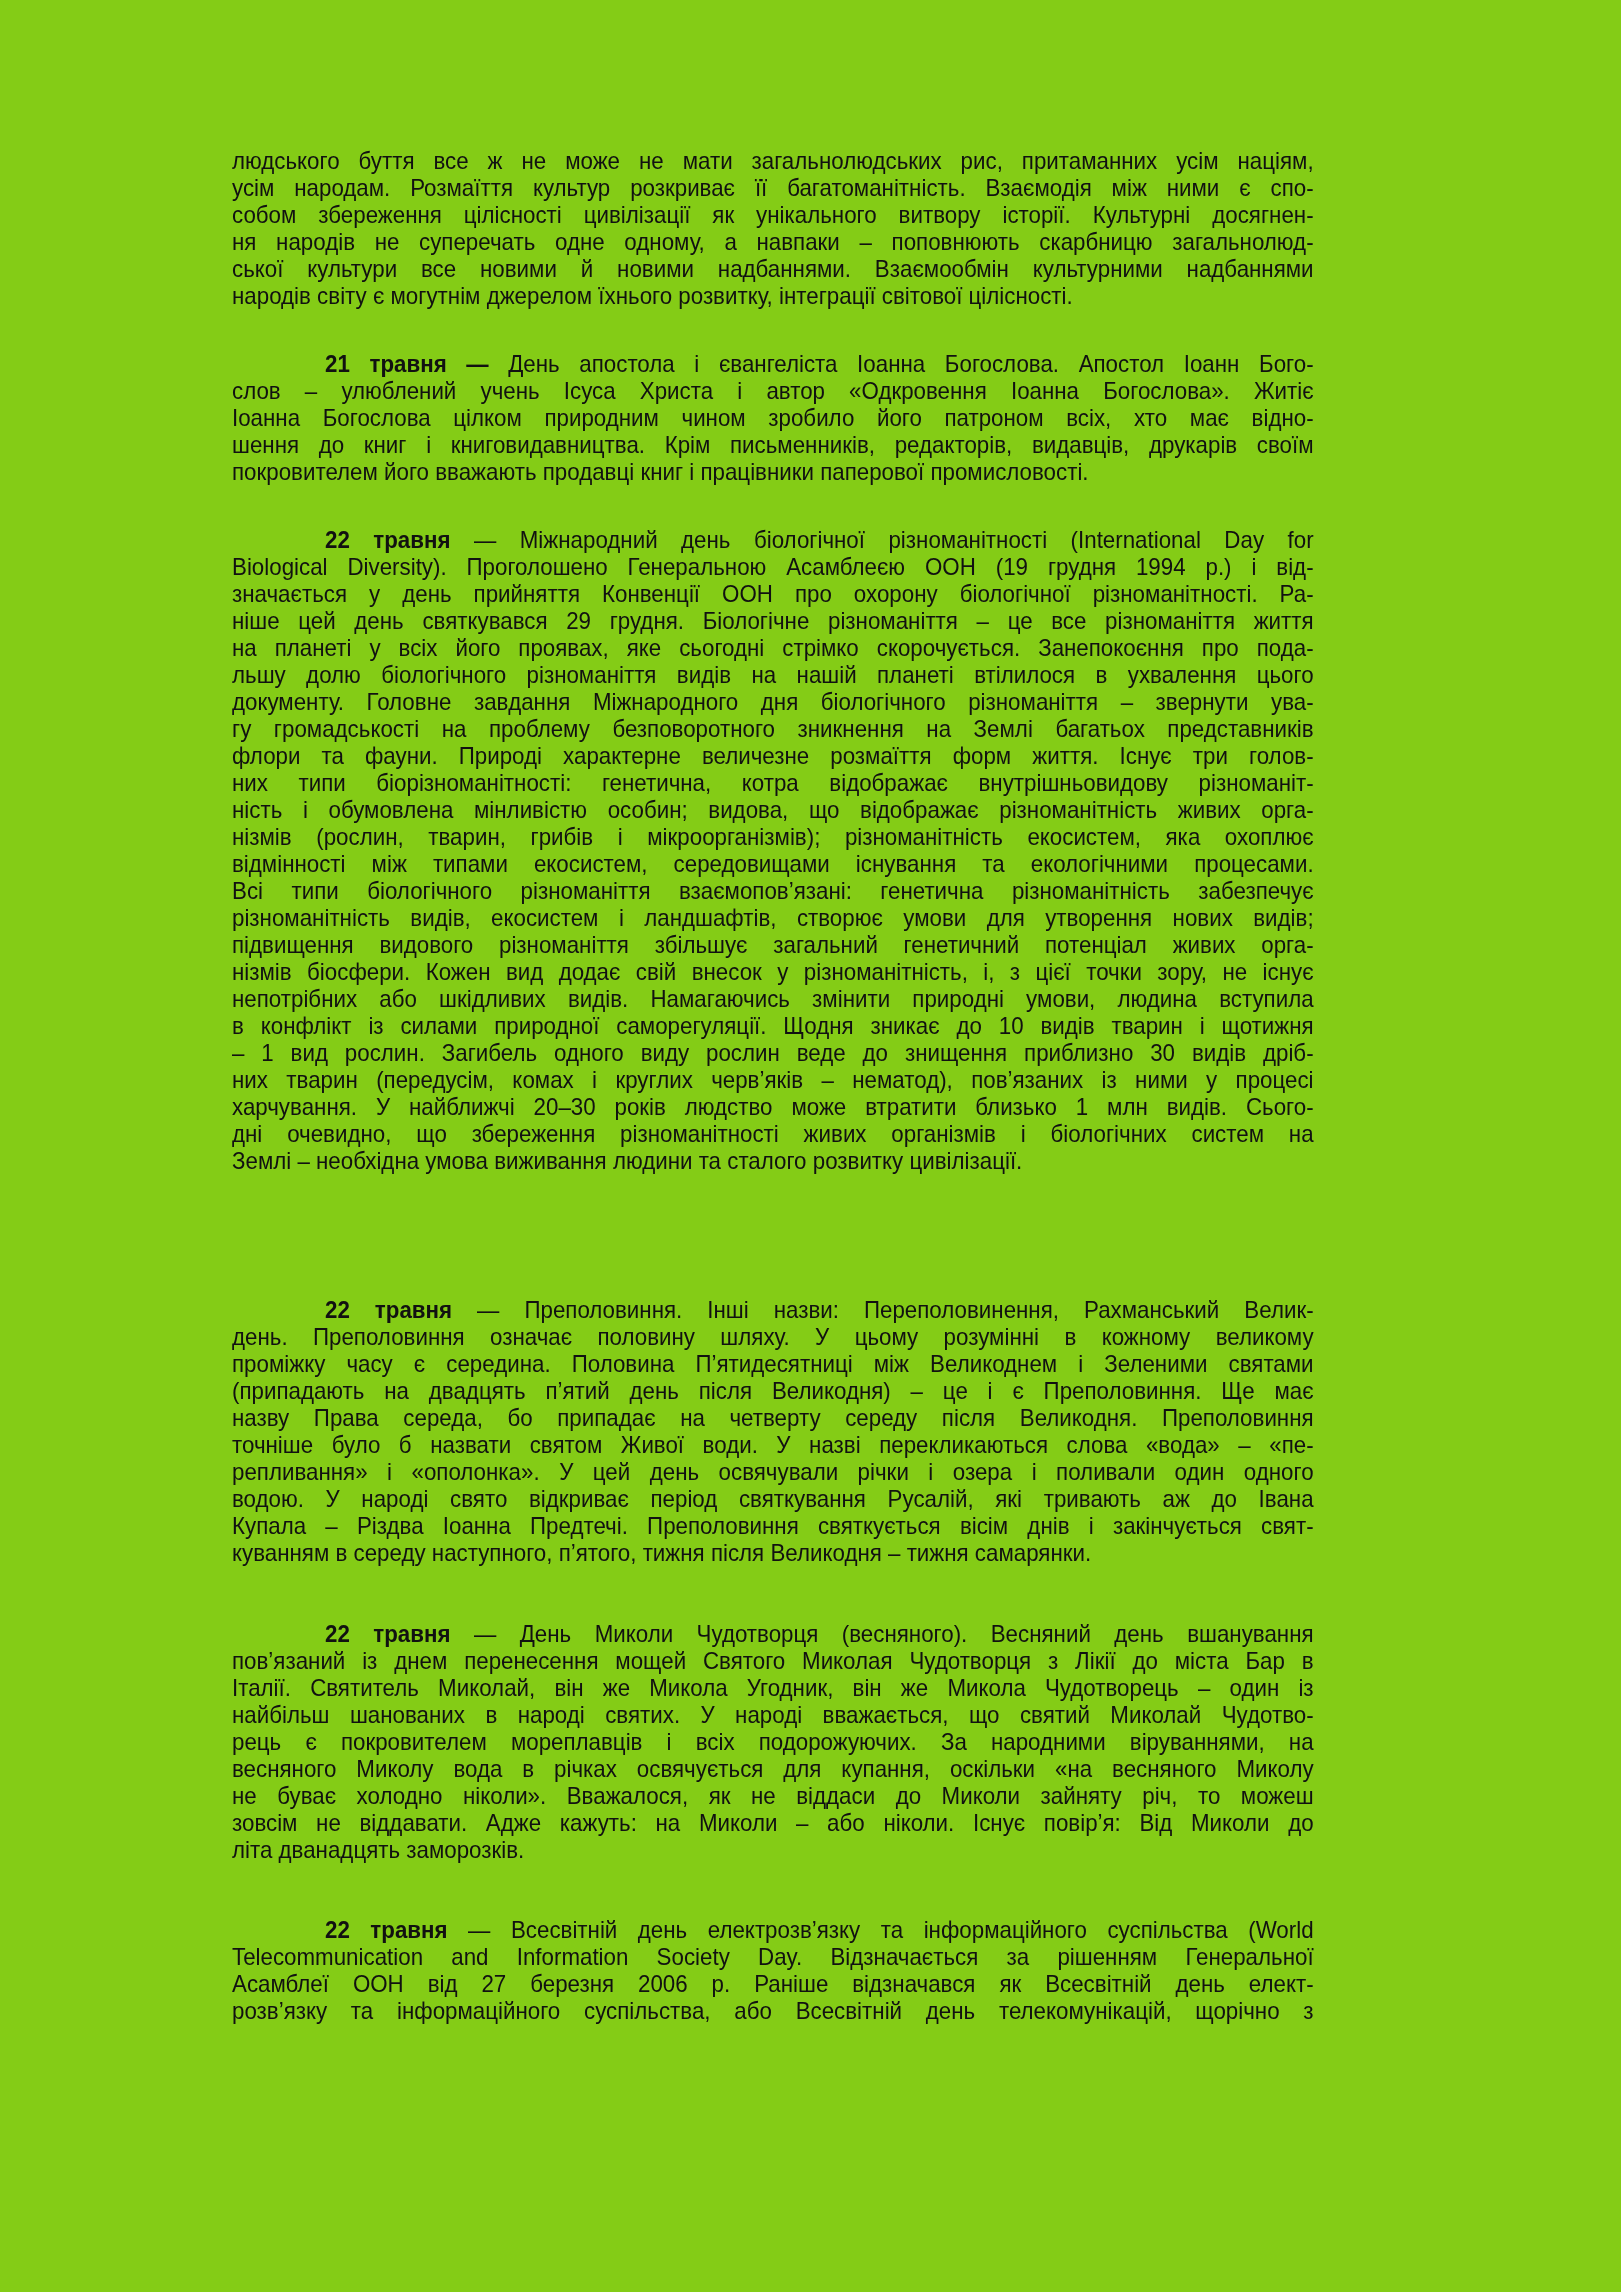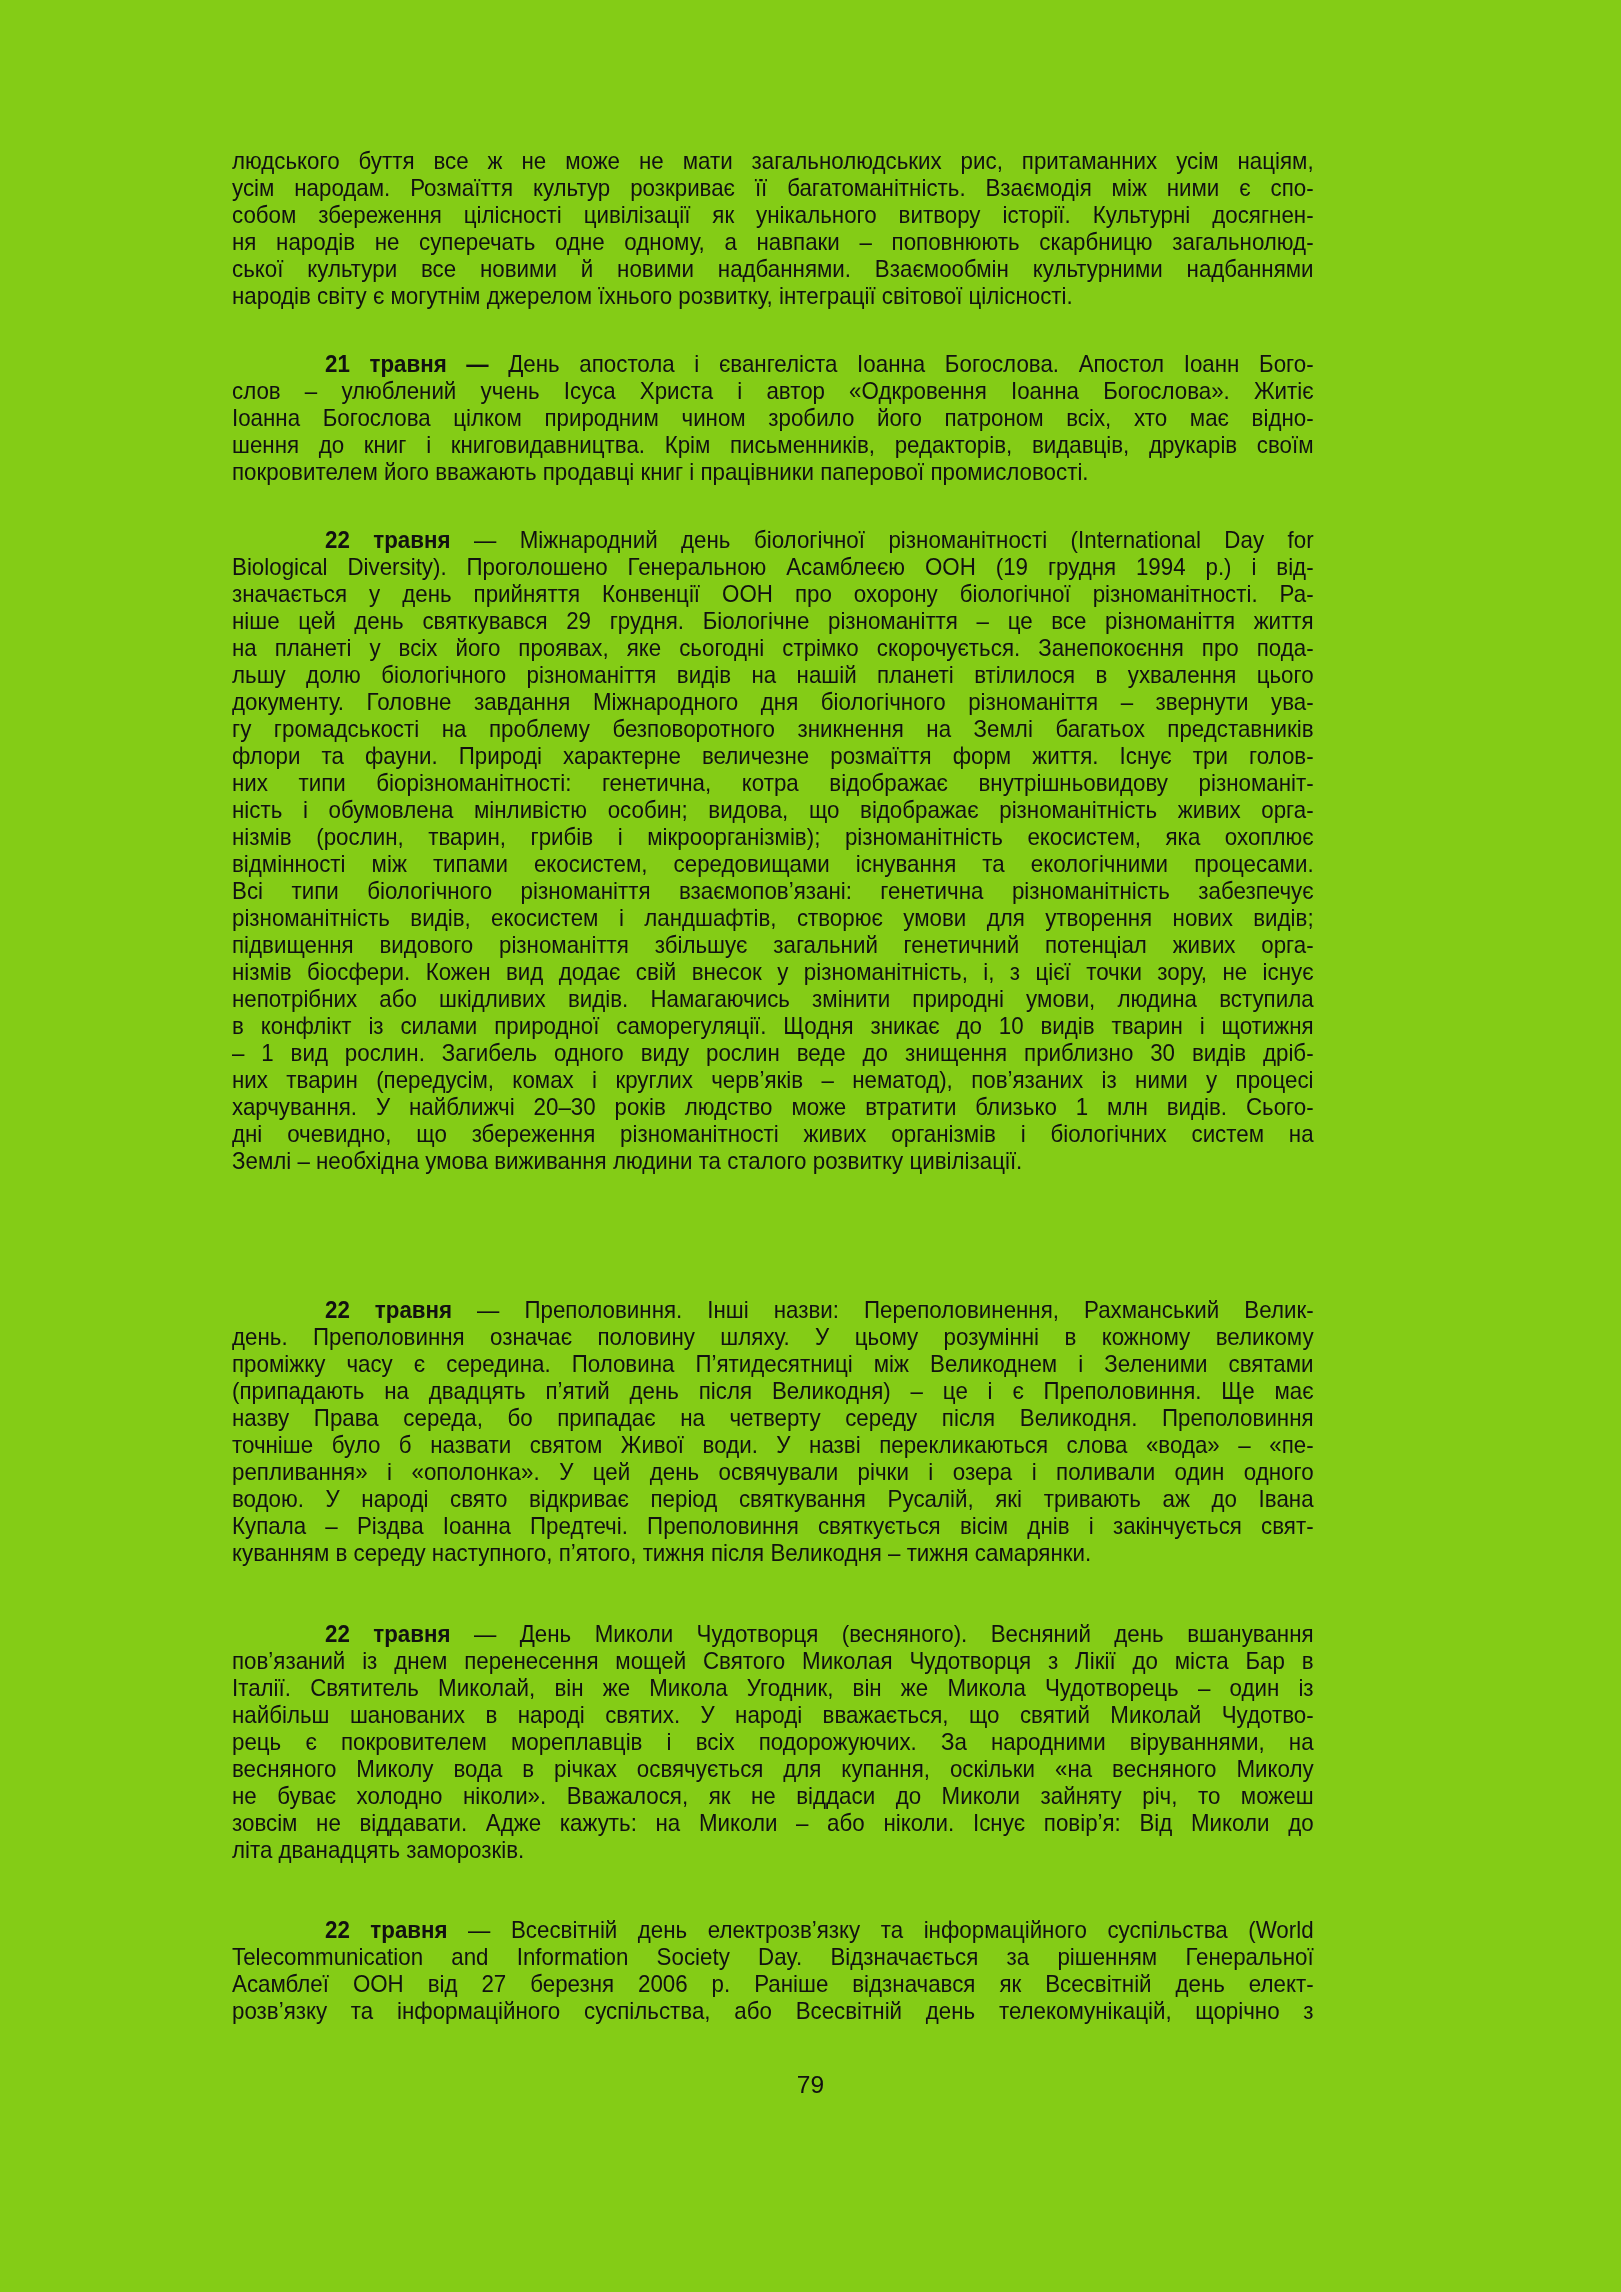--- a/index.html
+++ b/index.html
@@ -96,15 +96,14 @@
     <span class="line last"><span class="fill">літа дванадцять заморозків.</span></span>
   </div>
 
   <div class="text-block" style="top:1916px;">
     <span class="line indent"><span class="fill"><span class="date">22 травня</span><span> — Всесвітній день електрозв’язку та інформаційного суспільства (World</span></span></span>
     <span class="line"><span class="fill">Telecommunication and Information Society Day. Відзначається за рішенням Генеральної</span></span>
     <span class="line"><span class="fill">Асамблеї ООН від 27 березня 2006 р. Раніше відзначався як Всесвітній день елект-</span></span>
     <span class="line"><span class="fill">розв’язку та інформаційного суспільства, або Всесвітній день телекомунікацій, щорічно з</span></span>
   </div>
 
-  <div class="page-number">79</div>
 </div>
 
 
 </body></html>

